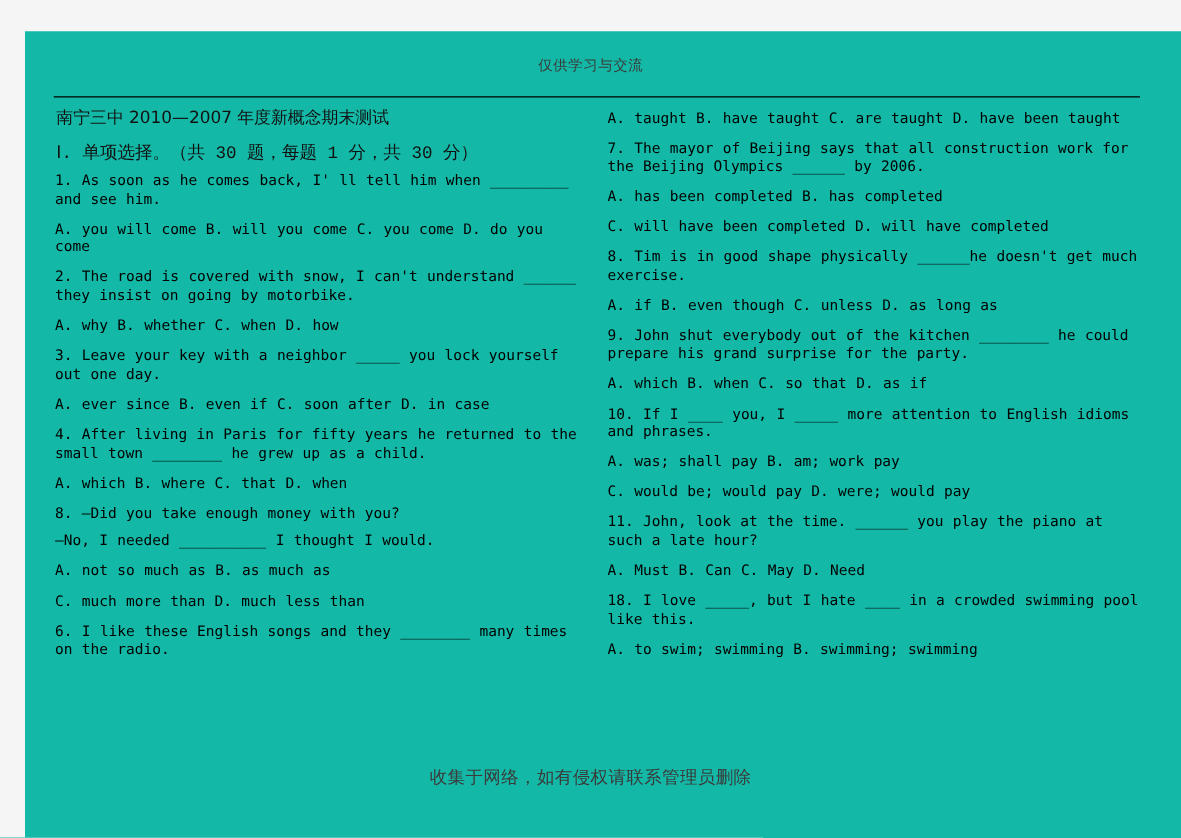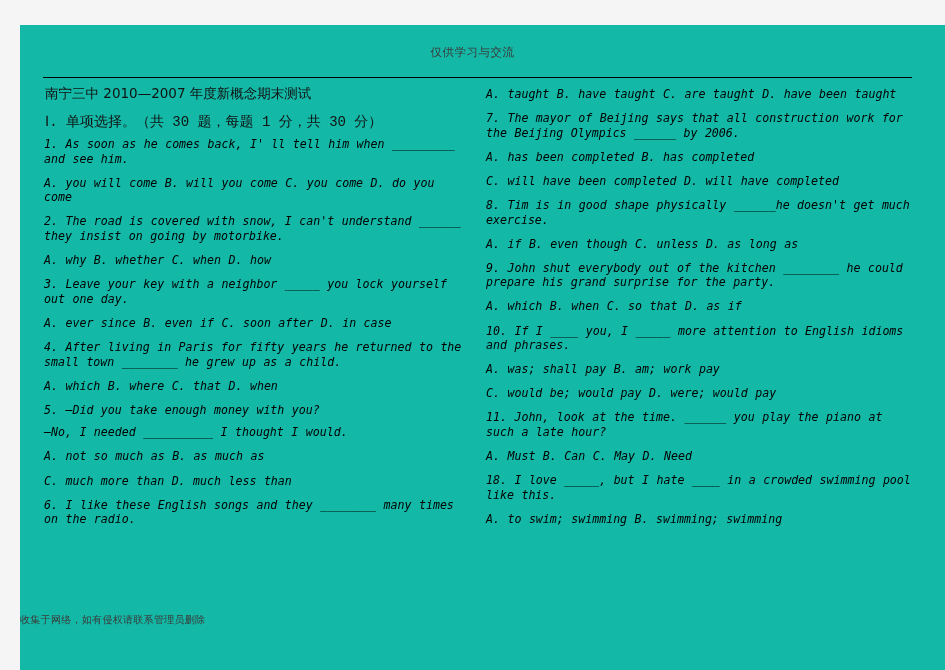--- a/index.html
+++ b/index.html
@@ -71,32 +71,32 @@
     width: 420px;
   }
   .col-right {
     left: 466px;
     top: 62px;
     width: 430px;
   }
   .blk {
     margin: 0 0 9.5px 0;
     word-spacing: 0.5px;
-    font-style: italic;
   }
   .blk.tight {
     margin-bottom: 8px;
   }
   .footer-watermark {
     position: absolute;
     left: 0;
     top: 588px;
     width: 905px;
+    text-align: center;
     font-family: Liberation Sans, sans-serif;
-    font-size: 10px;
+    font-size: 14px;
     color: #3a3a3a;
     letter-spacing: 0.3px;
   }
 </style>
 </head>
 <body>
 
 <div class="page">
 
   <div class="header-watermark">仅供学习与交流</div>
@@ -109,21 +109,21 @@
 
   <div class="col col-left">
     <p class="blk">1. As soon as he comes back, I' ll tell him when _________ and see him.</p>
     <p class="blk"> A. you will come     B. will you come    C. you come       D. do you come</p>
     <p class="blk">2. The road is covered with snow, I can't understand ______ they insist on going by motorbike.</p>
     <p class="blk">A. why        B. whether       C. when       D. how</p>
     <p class="blk">3. Leave your key with a neighbor _____ you lock yourself out one day.</p>
     <p class="blk">A. ever since          B. even if       C. soon after      D. in case</p>
     <p class="blk">4. After living in Paris for fifty years he returned to the small town ________ he grew up as a child.</p>
     <p class="blk">A. which             B. where        C. that        D. when</p>
-    <p class="blk tight">5. —Did you take enough money with you?</p>
+    <p class="blk tight">8. —Did you take enough money with you?</p>
     <p class="blk">—No, I needed __________ I thought I would.</p>
     <p class="blk"> A. not so much as     B. as much as</p>
     <p class="blk"> C. much more than    D. much less than</p>
     <p class="blk">6. I like these English songs and they ________ many times on the radio.</p>
   </div>
 
   <div class="col col-right">
     <p class="blk">A. taught          B. have taught C. are taught          D. have been taught</p>
     <p class="blk">7. The mayor of Beijing says that all construction work for the Beijing Olympics ______ by 2006.</p>
     <p class="blk">A. has been completed             B. has completed</p>

